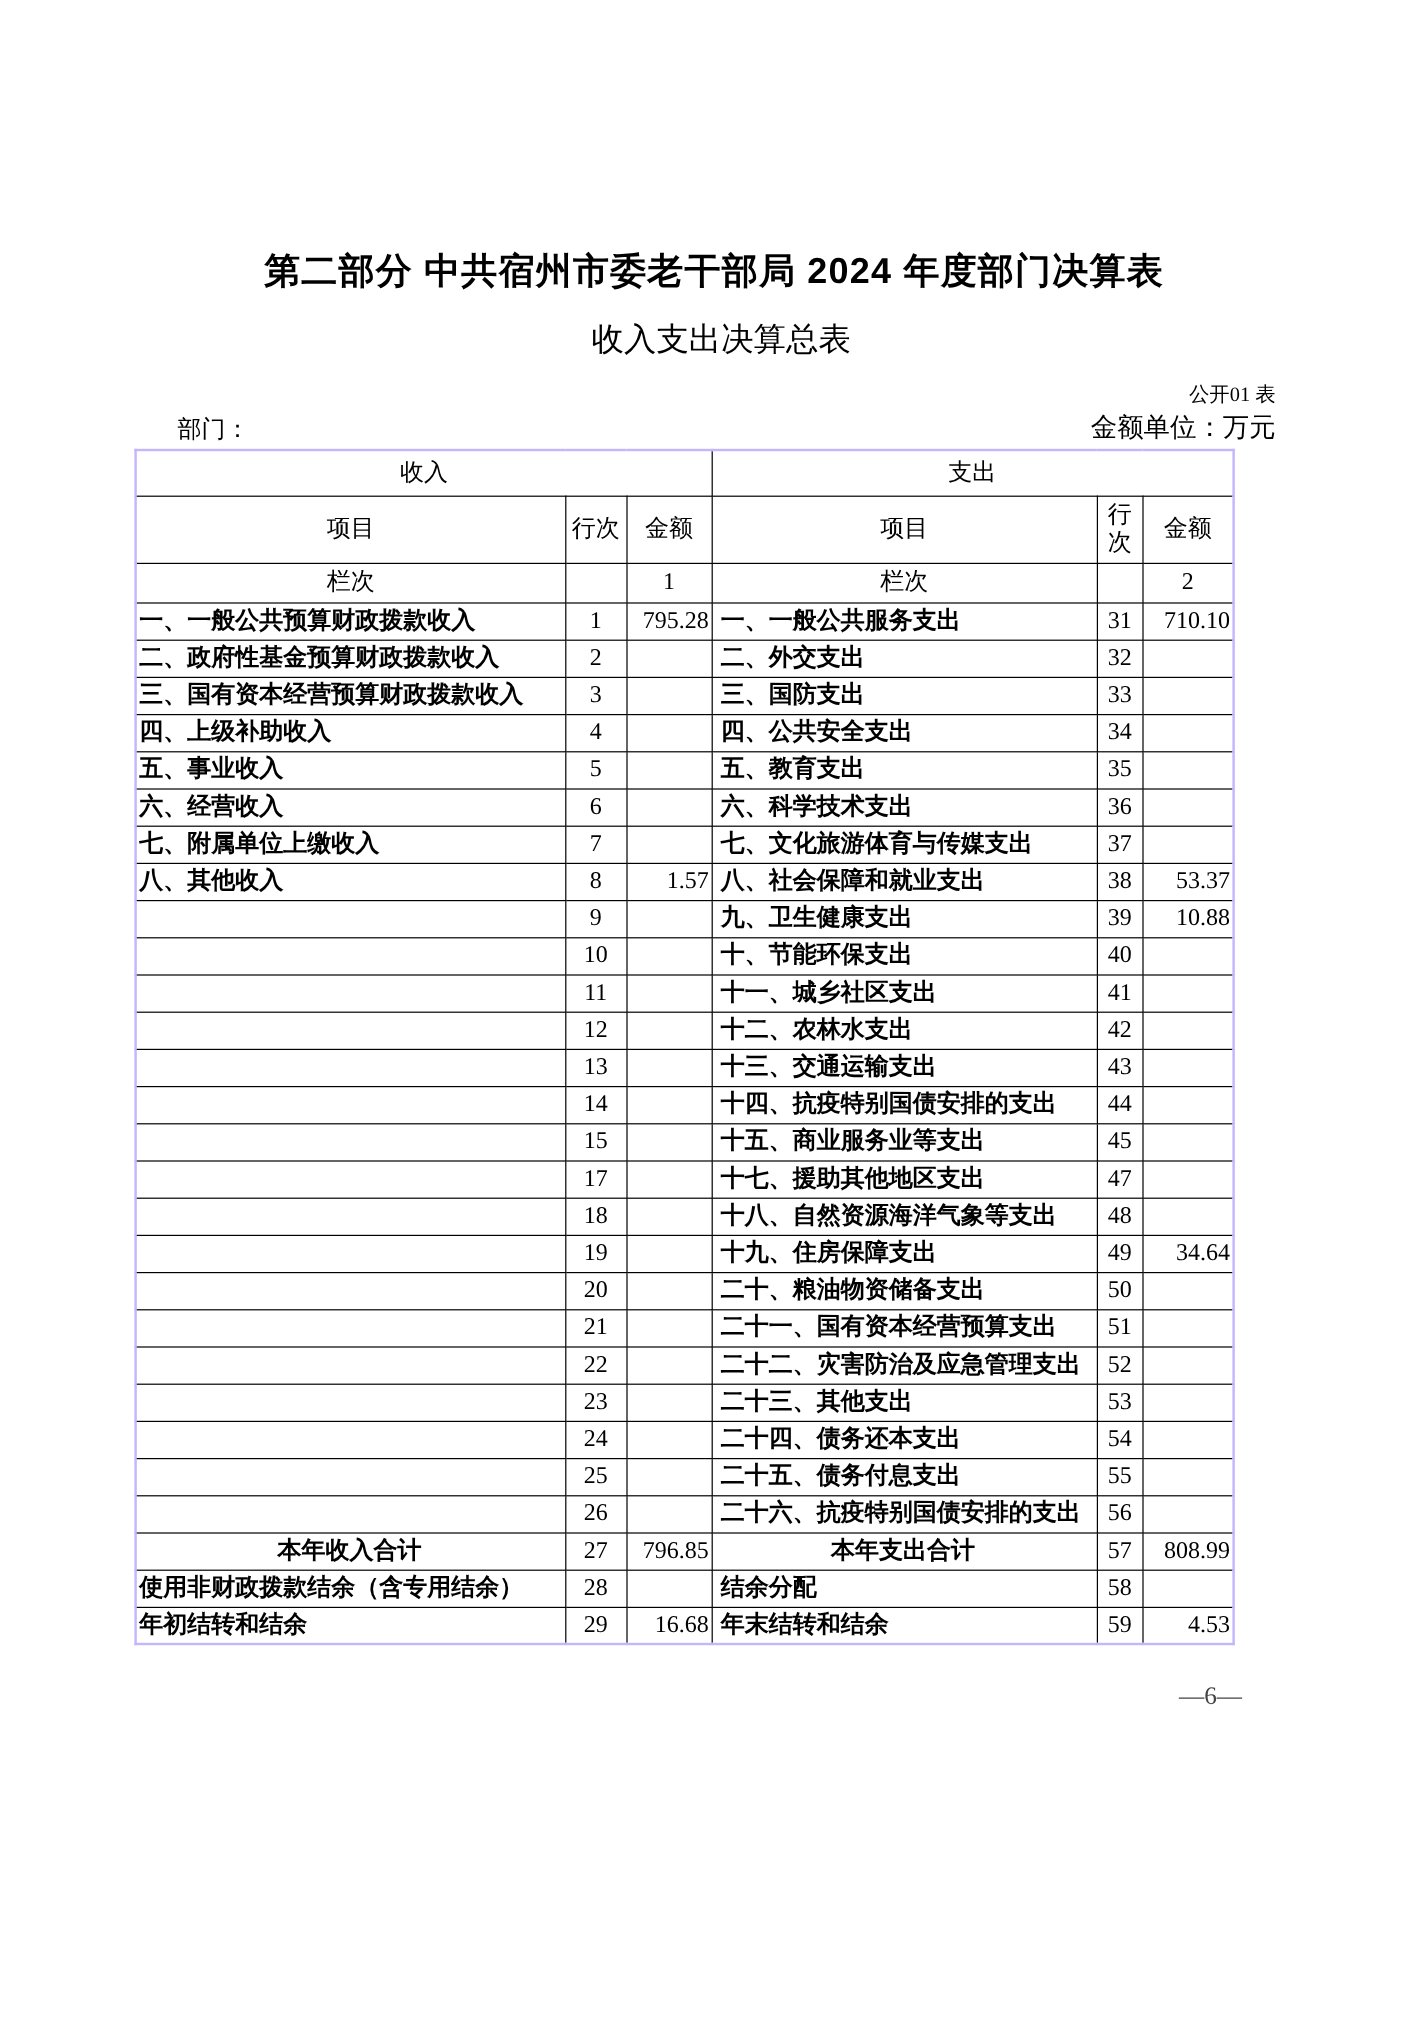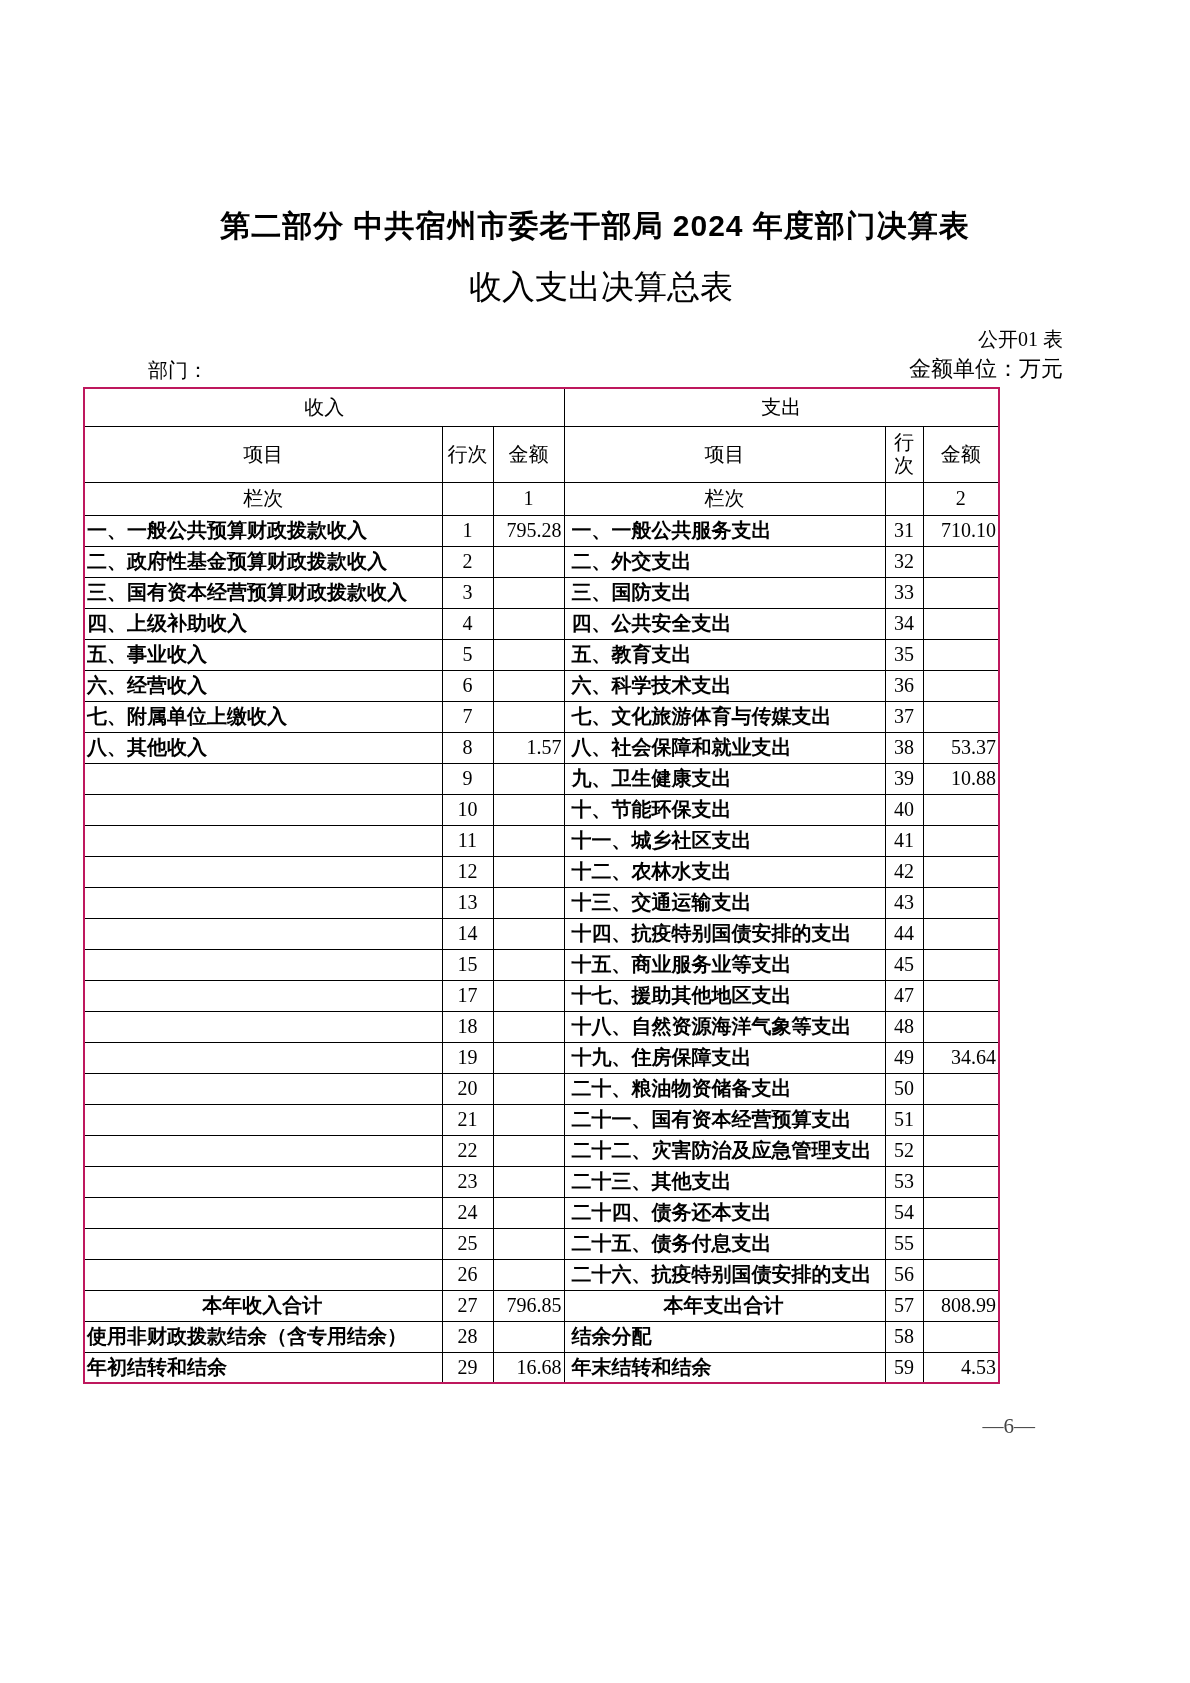--- a/index.html
+++ b/index.html
@@ -15,41 +15,41 @@
     margin: 206px 0 0 0;
     text-align: center;
     font-family: "Liberation Sans", "DejaVu Sans", sans-serif;
     font-weight: bold;
     font-size: 30px;
     letter-spacing: 1px;
   }
   .table-title {
     margin: 18px 0 0 12px;
     text-align: center;
-    font-size: 33px;
+    font-size: 27px;
     font-weight: normal;
   }
   .form-code {
     width: 915px; margin: 16px 0 0 148px;
     text-align: right;
-    font-size: 20px;
+    font-size: 17px;
   }
   .dept-row {
     width: 915px; margin: 1px 16px 3px 148px;
     display: flex; justify-content: space-between; align-items: flex-end;
   }
   .dept-label { font-size: 20px; }
   .unit-label { font-size: 22px; }
 
   table.budget {
     border-collapse: collapse;
     table-layout: fixed;
     width: 915px;
-    margin-left: 83px;
-    border: 2px solid #be185d;
+    margin-left: 112px;
+    border: 2px solid #c4b5fd;
     font-size: 20px;
   }
   table.budget th, table.budget td {
     border: 1px solid #000;
     padding: 0 2px;
     overflow: hidden;
     line-height: 1.15;
   }
   tr.section-row th { height: 38px; font-weight: normal; text-align: center; }
   tr.colhead-row th { height: 56px; font-weight: normal; text-align: center; }

